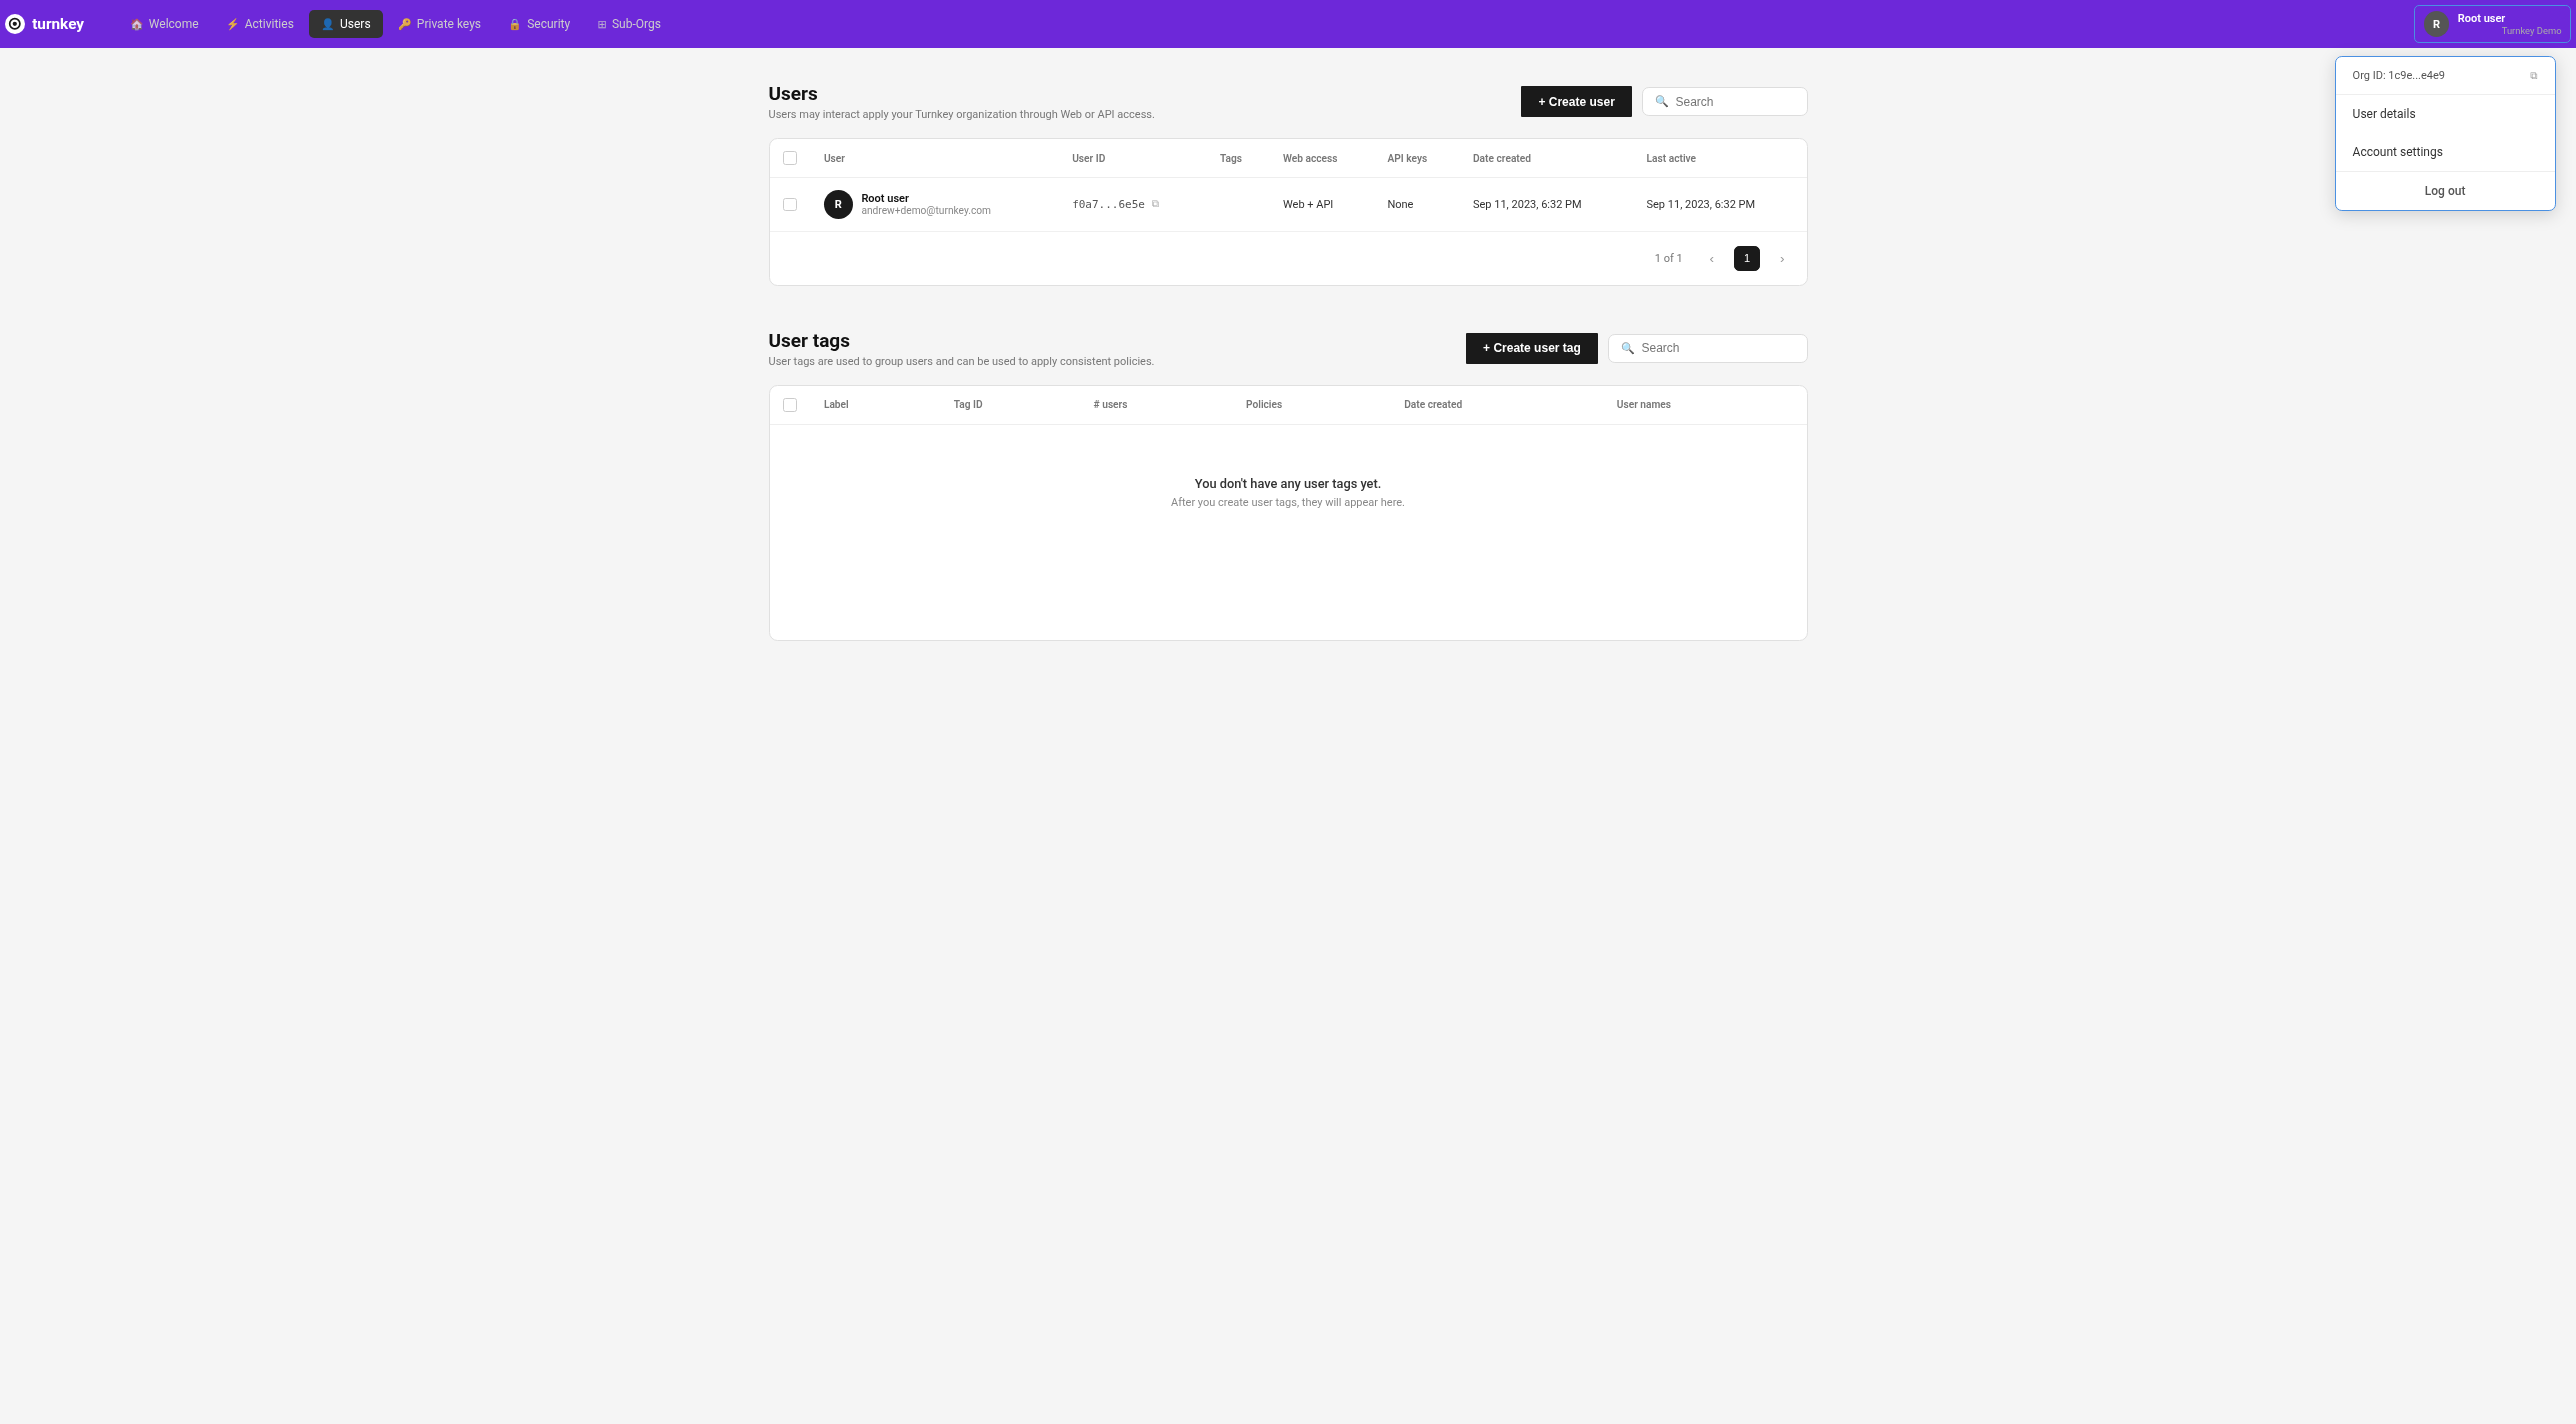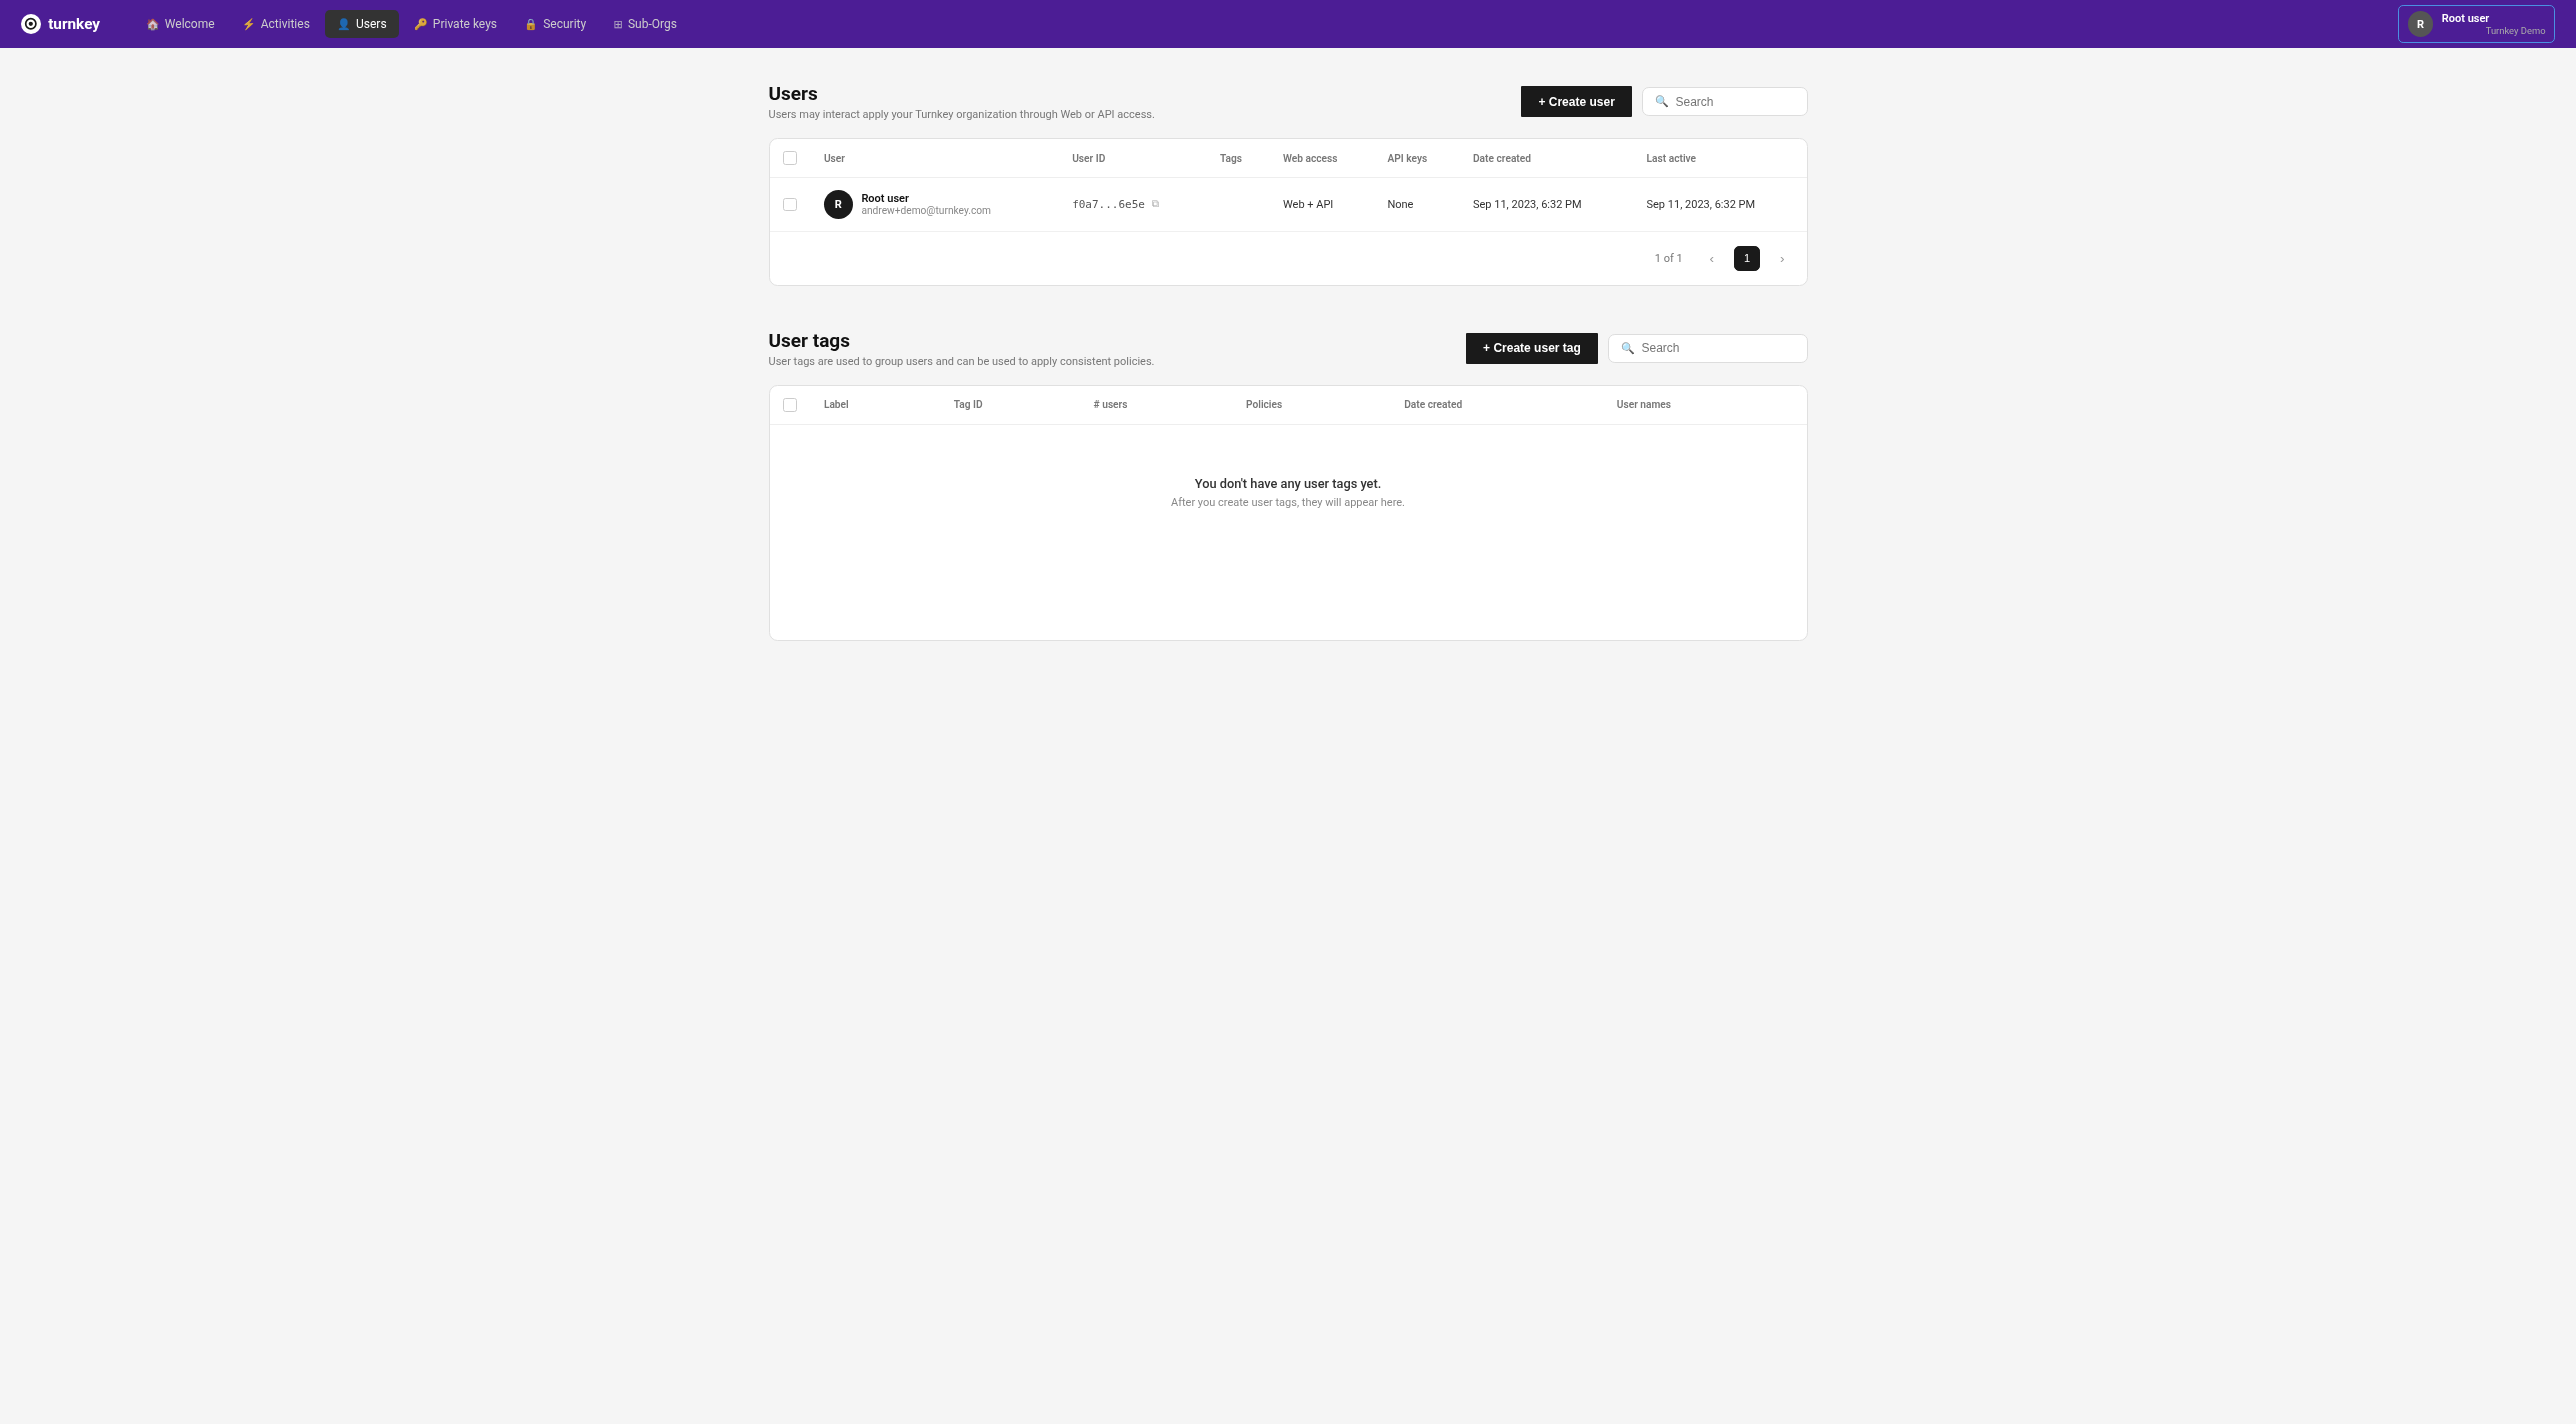--- a/index.html
+++ b/index.html
@@ -4,24 +4,24 @@
   <style>
     * { box-sizing: border-box; margin: 0; padding: 0; }
     body {
       font-family: -apple-system, BlinkMacSystemFont, 'Segoe UI', Roboto, sans-serif;
       background: #f5f5f5;
       min-height: 100vh;
     }
 
     
     nav {
-      background: #4c1d95;
-      display: flex;
-      align-items: center;
-      padding: 0 21px;
+      background: #6d28d9;
+      display: flex;
+      align-items: center;
+      padding: 0 5px;
       height: 48px;
       position: relative;
       z-index: 100;
     }
     .nav-logo {
       display: flex;
       align-items: center;
       gap: 6.8px;
       color: #fff;
       font-size: 15.3px;
@@ -383,20 +383,35 @@
   <div class="nav-user" id="user-menu-trigger">
     <div class="nav-avatar">
       <span>R</span>
     </div>
     <div class="nav-user-info">
       <div class="nav-user-name">Root user</div>
       <div class="nav-user-org">Turnkey Demo</div>
     </div>
   </div>
 
+  <div class="dropdown-menu" id="user-dropdown">
+    <div class="dropdown-item org-id">
+      <span>Org ID: 1c9e...e4e9</span>
+      <span class="copy-icon">⧉</span>
+    </div>
+    <div class="dropdown-item">
+      <span>User details</span>
+    </div>
+    <div class="dropdown-item">
+      <span>Account settings</span>
+    </div>
+    <div class="dropdown-item logout">
+      <span>Log out</span>
+    </div>
+  </div>
 </nav>
 
 <div class="main">
 
   <div class="section">
     <div class="section-header">
       <div class="section-title-group">
         <h1 class="section-title">Users</h1>
         <p class="section-subtitle">Users may interact apply your Turnkey organization through Web or API access.</p>
       </div>

